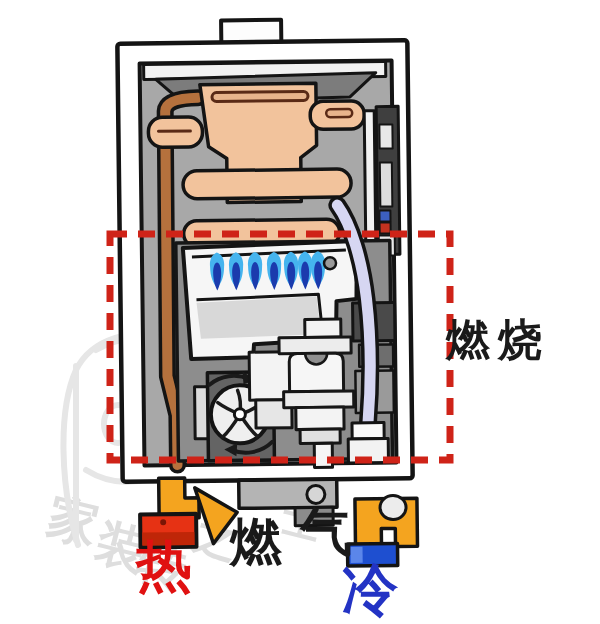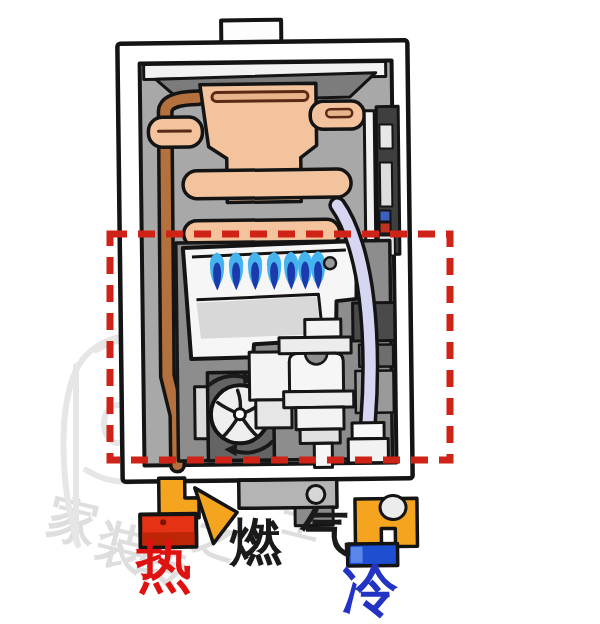--- a/index.html
+++ b/index.html
@@ -165,19 +165,20 @@
         <path d="M352,500 L414,500 L414,548 L392,548 L392,530 L378,530 L378,562 L352,562 Z" fill="#f4a41f" stroke="#141414" stroke-width="3.5"></path>
         <ellipse cx="390" cy="509" rx="13" ry="12" fill="#ececec" stroke="#141414" stroke-width="3"></ellipse>
         <rect x="344" y="545" width="50" height="22" fill="#1e4fd0" stroke="#141414" stroke-width="3.5"></rect>
         <rect x="347" y="548" width="12" height="16" fill="#5b86ea"></rect>
       </g>
     </g>
 
     <rect x="110" y="234" width="340" height="226" fill="none" stroke="#cf2318" stroke-width="7" stroke-dasharray="17 11"></rect>
   </svg>
 
+  <div class="label label-combustion">燃烧</div>
   <div class="label label-hot">热</div>
   <div class="label label-gas">
     <span class="c1">燃</span>
     <span class="c2">气</span>
   </div>
   <div class="label label-cold">冷</div>
 </div>
 
 </body></html>

